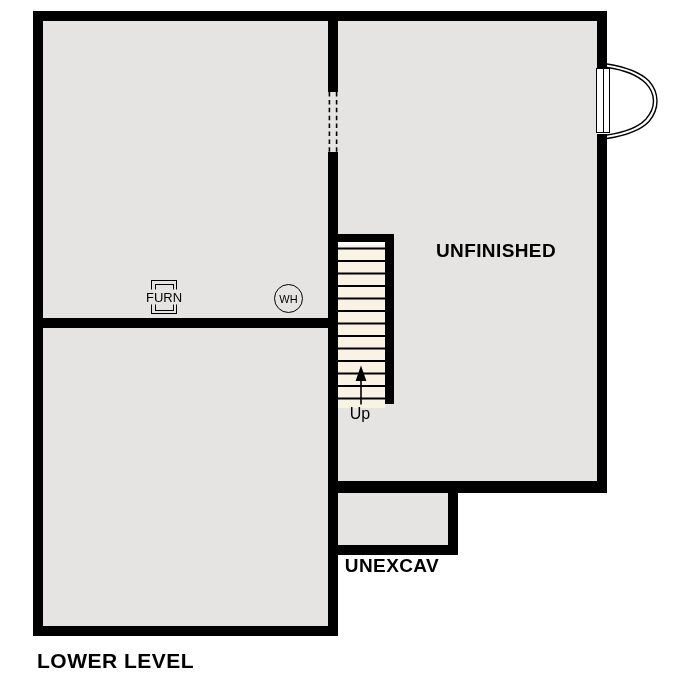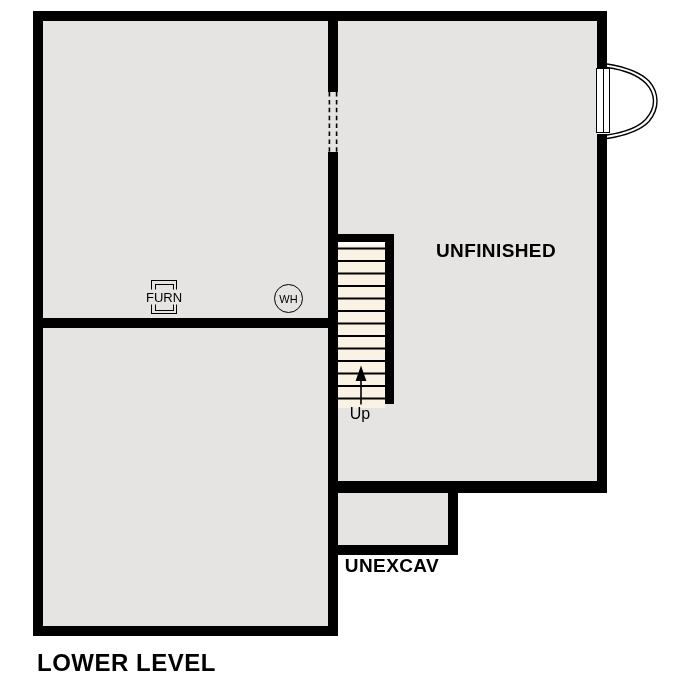--- a/index.html
+++ b/index.html
@@ -18,21 +18,21 @@
   .furn-inner{position:absolute;left:2.5px;top:2.5px;right:2.5px;bottom:2.5px;
         border:1.2px solid #000;}
   .furn-label{position:absolute;left:50%;top:50%;transform:translate(-50%,-50%);
         font-size:13px;background:#e6e4e2;padding:0 1px;z-index:2;}
   .wh{position:absolute;left:274px;top:284px;width:27px;height:27px;border:1.6px solid #000;
       border-radius:50%;background:#e6e4e2;display:flex;align-items:center;justify-content:center;
       font-size:11px;}
   .window{position:absolute;left:596px;top:68px;width:12px;height:63px;
           background:#fff;border:1.5px solid #000;}
   .window-frame-line{position:absolute;left:6px;top:0;width:1.3px;height:100%;background:#000;}
-  .title{position:absolute;left:37px;top:649px;font-weight:bold;font-size:24px;letter-spacing:.5px;}
+  .title{position:absolute;left:37px;top:649px;font-weight:bold;font-size:21px;letter-spacing:.5px;}
   svg.overlay{position:absolute;left:0;top:0;}
 </style>
 </head>
 <body>
 
 <div class="plan">
 
   <div class="room" style="left:43px;top:21px;width:285px;height:297px;"></div>
   <div class="room" style="left:338px;top:21px;width:259px;height:460px;"></div>
   <div class="room" style="left:43px;top:328px;width:285px;height:298px;"></div>

